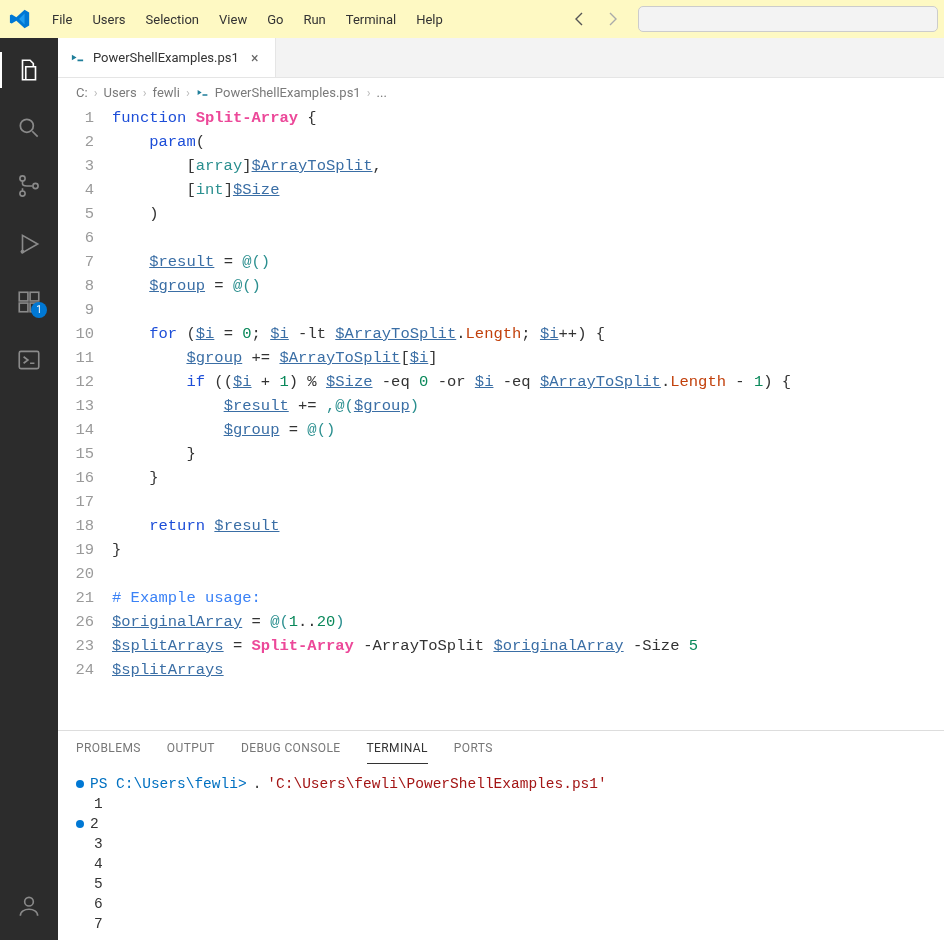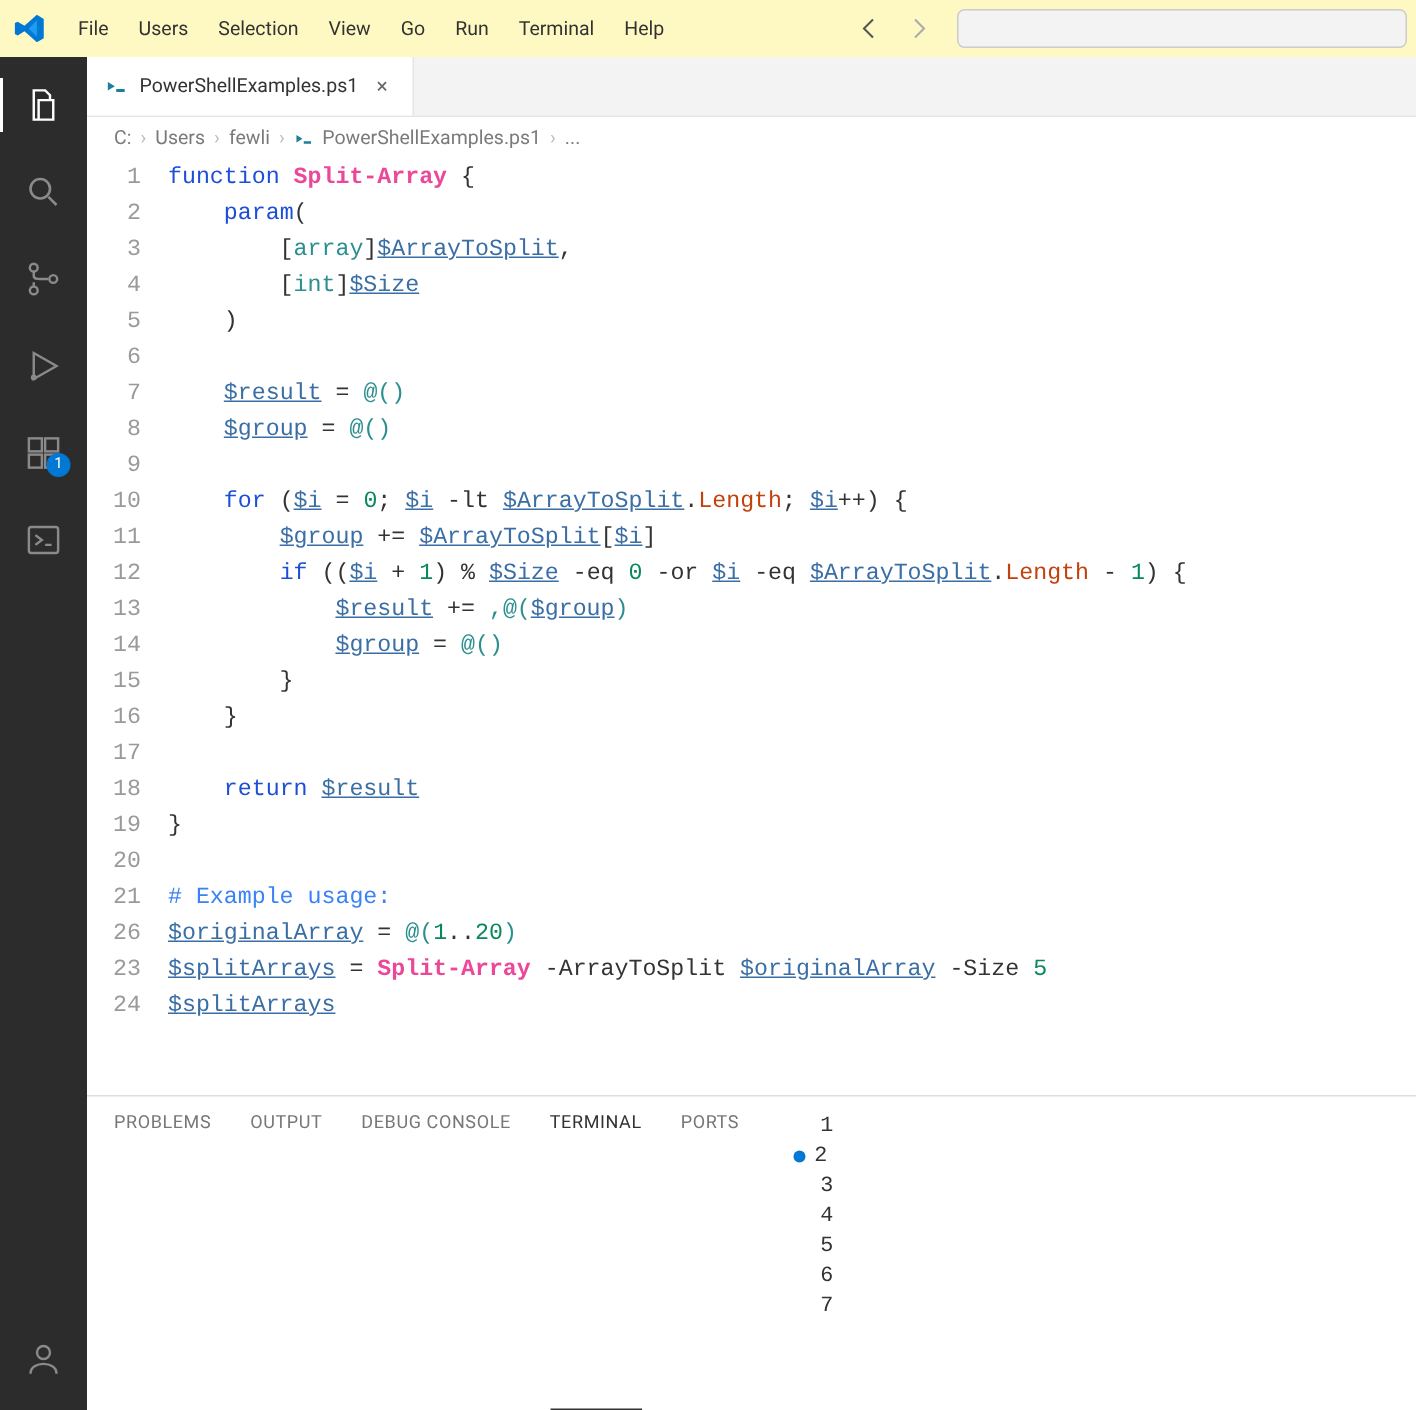--- a/index.html
+++ b/index.html
@@ -161,21 +161,21 @@
   .tk-kw { color: #1d4ed8; }
   .tk-fn { color: #ec4899; font-weight: bold; }
   .tk-type { color: #2b8f8f; }
   .tk-var { color: #3a6ea5; text-decoration: underline; }
   .tk-num { color: #09885a; }
   .tk-cm { color: #3b82f6; }
   .tk-prop { color: #c2410c; text-align: right; }
   .panel {
     border-top: 1px solid #ddd;
     display: flex;
-    flex-direction: row;
+    flex-direction: column;
     height: 210px;
   }
   .panel-tabs {
     display: flex;
     gap: 26px;
     padding: 10px 18px 0 18px;
     font-size: 12px;
     color: #777;
     letter-spacing: 0.4px;
   }
@@ -352,20 +352,26 @@
     <div class="panel">
       <div class="panel-tabs" id="panel-tabs">
           <div class="panel-tab">PROBLEMS</div>
           <div class="panel-tab">OUTPUT</div>
           <div class="panel-tab">DEBUG CONSOLE</div>
           <div class="panel-tab active">TERMINAL</div>
           <div class="panel-tab">PORTS</div>
         </div>
       <div class="terminal" id="terminal">
           <div class="term-row">
+            <span class="dot"></span>
+            <span class="term-path">PS C:\Users\fewli&gt;</span>
+            <span> . </span>
+            <span class="term-str">'C:\Users\fewli\PowerShellExamples.ps1'</span>
+          </div>
+          <div class="term-row">
             <span class="term-indent">1</span>
           </div>
           <div class="term-row">
             <span class="dot"></span>
             <span>2</span>
           </div>
           <div class="term-row">
             <span class="term-indent">3</span>
           </div>
           <div class="term-row">

